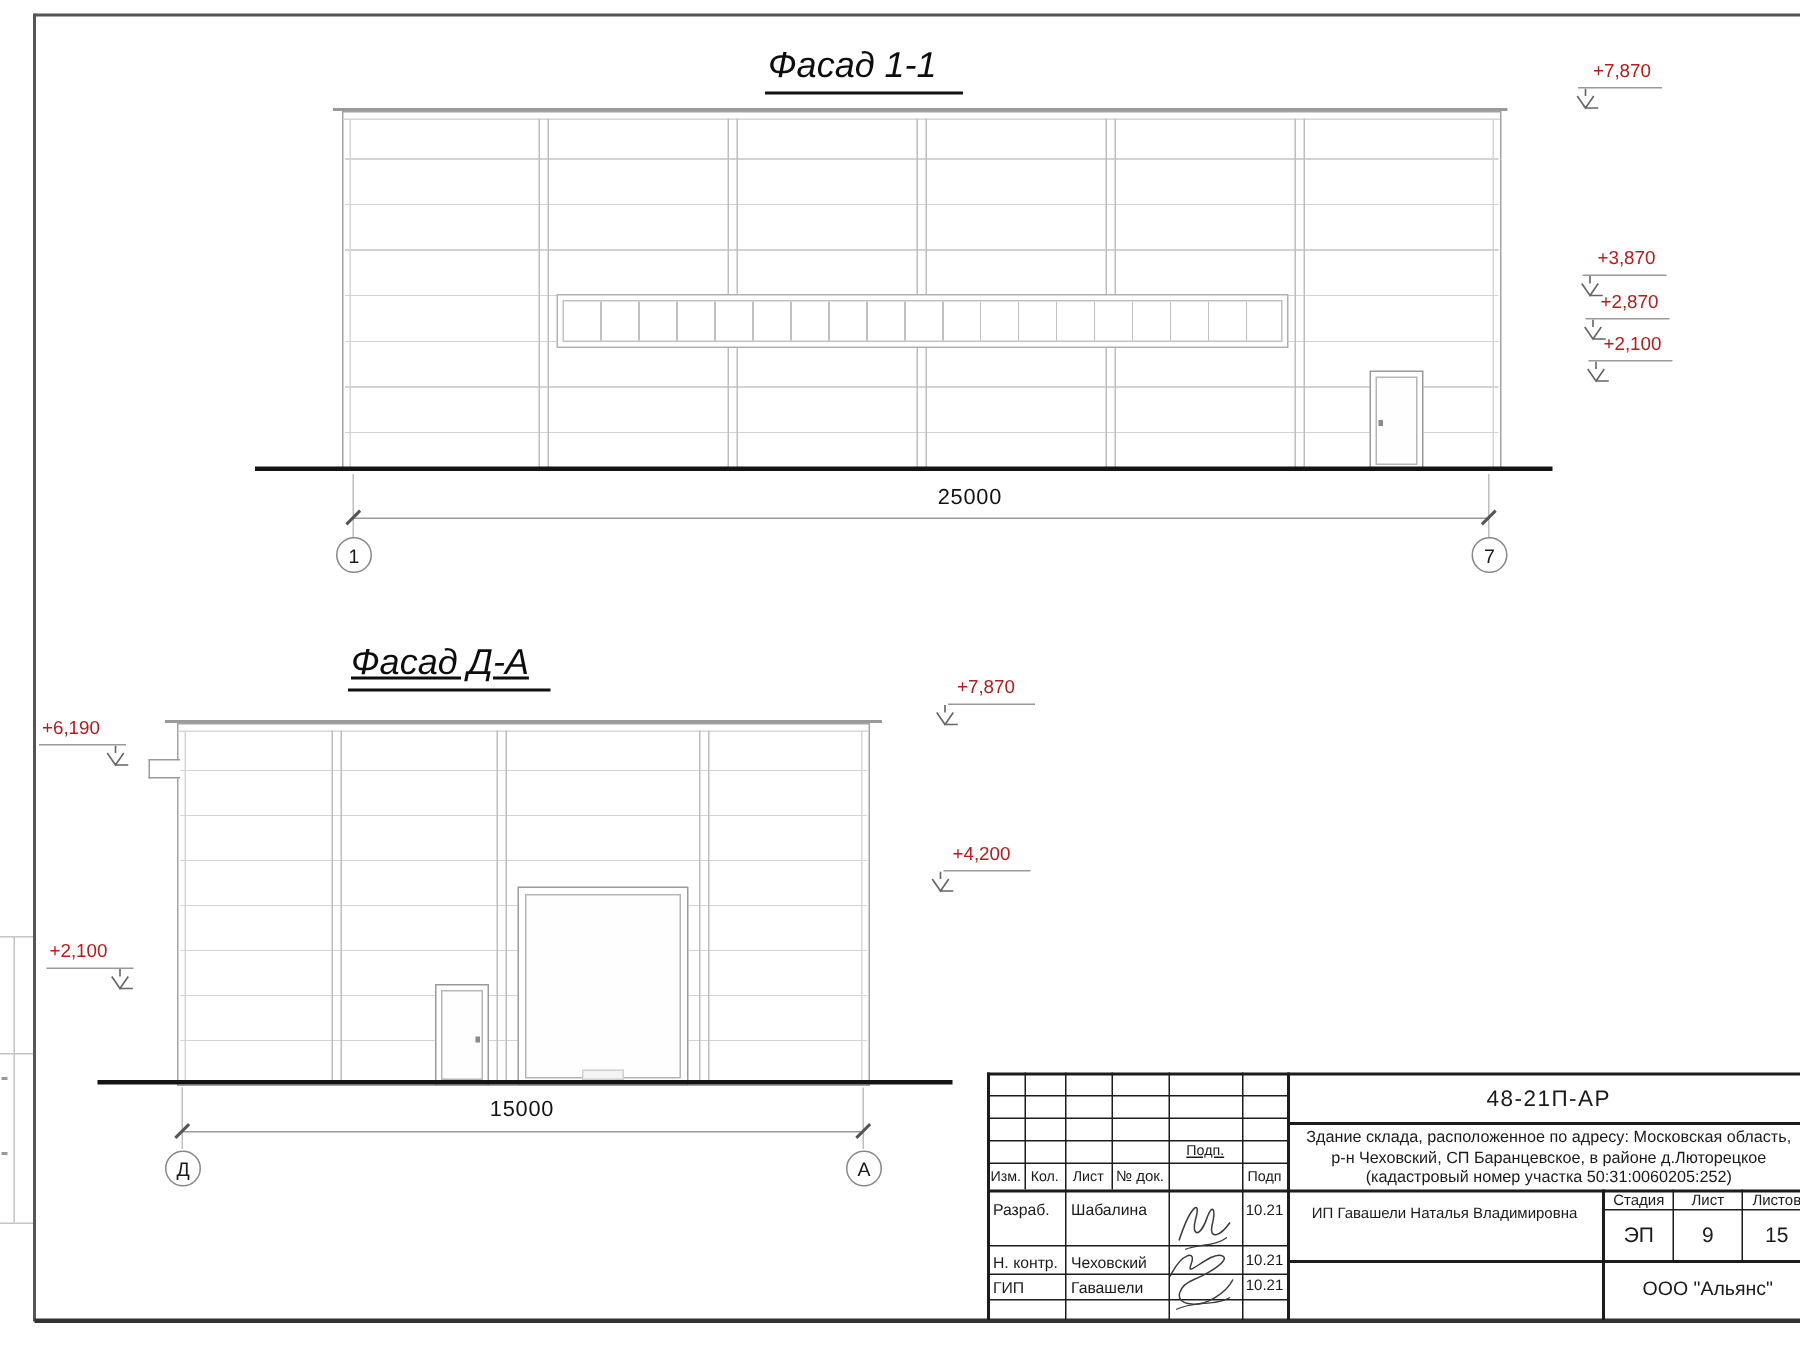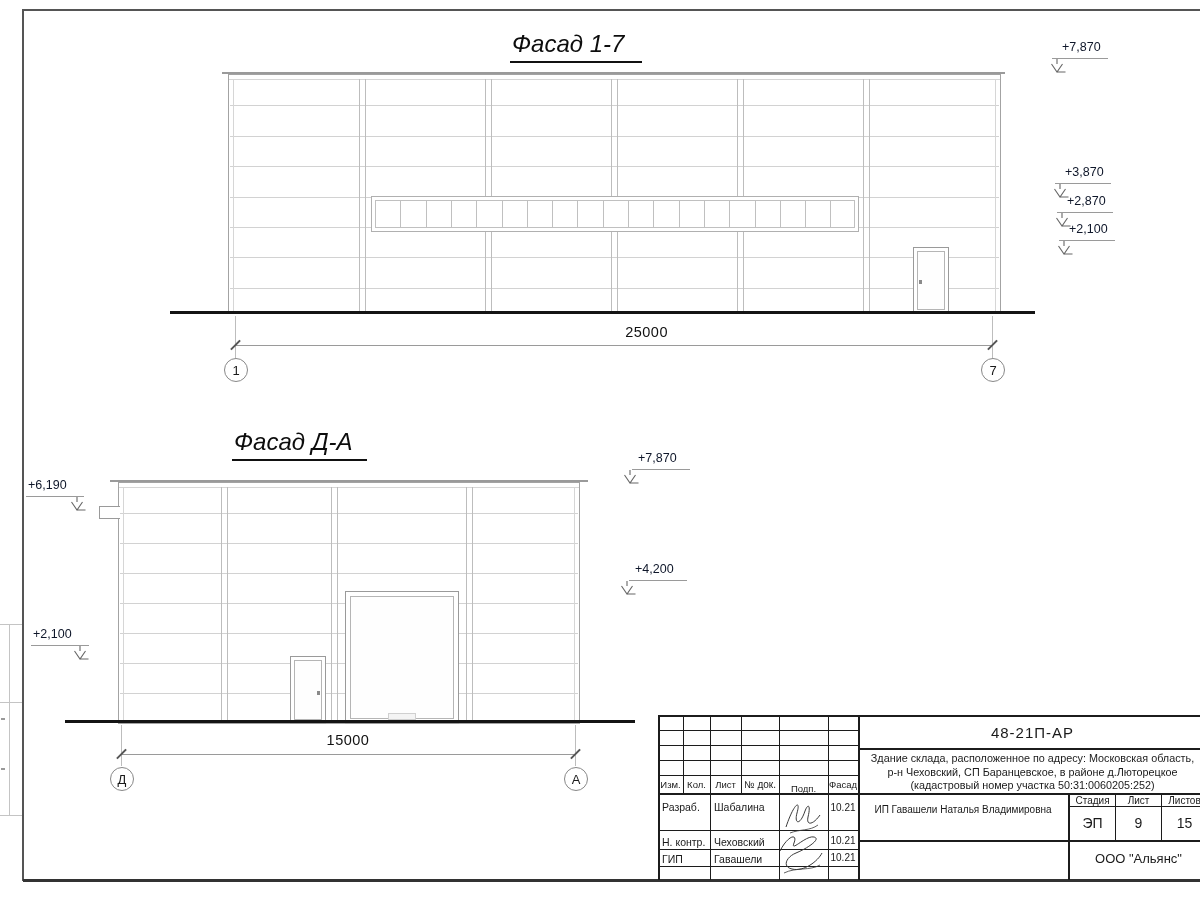--- a/index.html
+++ b/index.html
@@ -26,21 +26,21 @@
            border:1px solid #d0d0d0;background:#f4f4f4;}
   .ground{position:absolute;background:#141414;}
   .leader{position:absolute;width:1px;background:#bdbdbd;}
   .dimline{position:absolute;height:1px;background:#9a9a9a;}
   .tick{position:absolute;width:13px;height:2px;background:#555;transform:rotate(-45deg);}
   .dimlabel{position:absolute;text-align:center;font-size:14.5px;letter-spacing:.5px;color:#111;}
   .bubble{position:absolute;width:22px;height:22px;border:1.4px solid #888;border-radius:50%;
           background:#fff;display:flex;align-items:center;justify-content:center;font-size:13px;}
   .title{position:absolute;font-style:italic;font-size:24px;color:#0d0d0d;
          border-bottom:2px solid #111;padding:0 18px 3px 2px;white-space:nowrap;}
-  .elev-label{position:absolute;font-size:12.5px;color:#0f172a;white-space:nowrap;}
+  .elev-label{position:absolute;font-size:12.5px;color:#b91c1c;white-space:nowrap;}
   .elev-shelf{position:absolute;height:1px;background:#9a9a9a;}
   .elev-arrow{position:absolute;}
   
   #tb{position:absolute;left:658px;top:715px;width:549px;height:165px;font-size:11px;}
   .tbl{position:absolute;background:#1c1c1c;}
   .tbt{position:absolute;display:flex;align-items:center;justify-content:center;
        text-align:center;white-space:nowrap;}
   .left-al{justify-content:flex-start;text-align:right;}
   .sig{position:absolute;}
   .margin-stub{position:absolute;background:#c4c4c4;}
@@ -54,21 +54,21 @@
   <div class="vline" style="left:22px;top:9px;width:2px;height:872px;background:#555;"></div>
   <div class="hline" style="left:23px;top:879px;width:1177px;height:2.5px;background:#333;"></div>
 
   <div class="margin-stub" style="left:0;top:624px;width:22px;height:1px;"></div>
   <div class="margin-stub" style="left:0;top:702px;width:22px;height:1px;"></div>
   <div class="margin-stub" style="left:0;top:815px;width:22px;height:1px;"></div>
   <div class="margin-stub" style="left:9px;top:624px;width:1px;height:191px;"></div>
   <div class="margin-stub" style="left:1px;top:718px;width:4px;height:2px;background:#999;"></div>
   <div class="margin-stub" style="left:1px;top:768px;width:4px;height:2px;background:#999;"></div>
 
-  <div class="title" style="left:510px;top:30px;">Фасад 1-7</div>
+  <div class="title" style="left:510px;top:30px;">Фасад 1-1</div>
 
   <div class="hline" style="left:222px;top:72px;width:783px;height:2px;background:#9a9a9a;"></div>
   <div class="bldg" style="left:228px;top:74px;width:771px;height:238px;">
     <div class="panels"></div>
     <div class="inner-top"></div>
     <div class="inner-side" style="left:4px;"></div>
     <div class="inner-side" style="right:4px;"></div>
     <div class="colline" style="left:130px;"></div>
     <div class="colline" style="left:256px;"></div>
     <div class="colline" style="left:382px;"></div>
@@ -110,21 +110,21 @@
   <svg class="elev-arrow" style="left:1054px;top:213px;" width="17" height="15" viewBox="0 0 17 15">
       <path d="M8 0 L8 5 M2.5 5 L8 13 L13.5 5 M8 13 L16.5 13" stroke="#666" stroke-width="1.1" fill="none"></path>
     </svg>
 
   <div class="elev-label" style="left:1069px;top:222px;">+2,100</div>
   <div class="elev-shelf" style="left:1059px;top:240px;width:56px;"></div>
   <svg class="elev-arrow" style="left:1056px;top:241px;" width="17" height="15" viewBox="0 0 17 15">
       <path d="M8 0 L8 5 M2.5 5 L8 13 L13.5 5 M8 13 L16.5 13" stroke="#666" stroke-width="1.1" fill="none"></path>
     </svg>
 
-  <div class="title" style="left:232px;top:428px;padding-right:14px;">Фасад Д-А</div>
+  <div class="title" style="left:232px;top:428px;padding-right:14px;text-decoration:underline;">Фасад Д-А</div>
 
   <div class="hline" style="left:110px;top:480px;width:478px;height:2px;background:#9a9a9a;"></div>
   <div class="bldg" style="left:118px;top:482px;width:460px;height:240px;">
     <div class="panels" style="background:repeating-linear-gradient(to bottom,transparent 0 29px,#d2d2d2 29px 30px);"></div>
     <div class="inner-top"></div>
     <div class="inner-side" style="left:4px;"></div>
     <div class="inner-side" style="right:4px;"></div>
     <div class="colline" style="left:102px;"></div>
     <div class="colline" style="left:212px;"></div>
     <div class="colline" style="left:347px;"></div>
@@ -197,22 +197,22 @@
     <div class="tbl" style="left:410px;top:91px;width:139px;height:1px;"></div>
     <div class="tbl" style="left:0;top:115px;width:200px;height:1px;"></div>
     <div class="tbl" style="left:200px;top:125px;width:349px;height:2px;"></div>
     <div class="tbl" style="left:0;top:134px;width:200px;height:1px;"></div>
     <div class="tbl" style="left:0;top:151px;width:200px;height:1px;"></div>
 
     <div class="tbt" style="left:0;top:62px;width:25px;height:14px;font-size:9.5px;">Изм.</div>
     <div class="tbt" style="left:25px;top:62px;width:27px;height:14px;font-size:9.5px;">Кол.</div>
     <div class="tbt" style="left:52px;top:62px;width:31px;height:14px;font-size:9.5px;">Лист</div>
     <div class="tbt" style="left:83px;top:62px;width:38px;height:14px;font-size:10px;">№ док.</div>
-    <div class="tbt" style="left:121px;top:66px;width:49px;height:14px;font-size:9.5px;text-decoration:underline;">Подп.</div>
-    <div class="tbt" style="left:170px;top:62px;width:30px;height:14px;font-size:9.5px;">Фасад</div>
+    <div class="tbt" style="left:121px;top:45px;width:49px;height:14px;font-size:9.5px;text-decoration:underline;">Подп.</div>
+    <div class="tbt" style="left:170px;top:62px;width:30px;height:14px;font-size:9.5px;">Подп</div>
 
     <div class="tbt left-al" style="left:4px;top:85px;width:47px;height:14px;font-size:10.5px;">Разраб.</div>
     <div class="tbt left-al" style="left:56px;top:85px;width:64px;height:14px;font-size:10.5px;">Шабалина</div>
     <div class="tbt" style="left:170px;top:85px;width:30px;height:14px;font-size:10px;">10.21</div>
     <div class="tbt left-al" style="left:4px;top:120px;width:47px;height:14px;font-size:10.5px;">Н. контр.</div>
     <div class="tbt left-al" style="left:56px;top:120px;width:64px;height:14px;font-size:10.5px;">Чеховский</div>
     <div class="tbt" style="left:170px;top:118px;width:30px;height:14px;font-size:10px;">10.21</div>
     <div class="tbt left-al" style="left:4px;top:137px;width:47px;height:14px;font-size:10.5px;">ГИП</div>
     <div class="tbt left-al" style="left:56px;top:137px;width:64px;height:14px;font-size:10.5px;">Гавашели</div>
     <div class="tbt" style="left:170px;top:135px;width:30px;height:14px;font-size:10px;">10.21</div>

